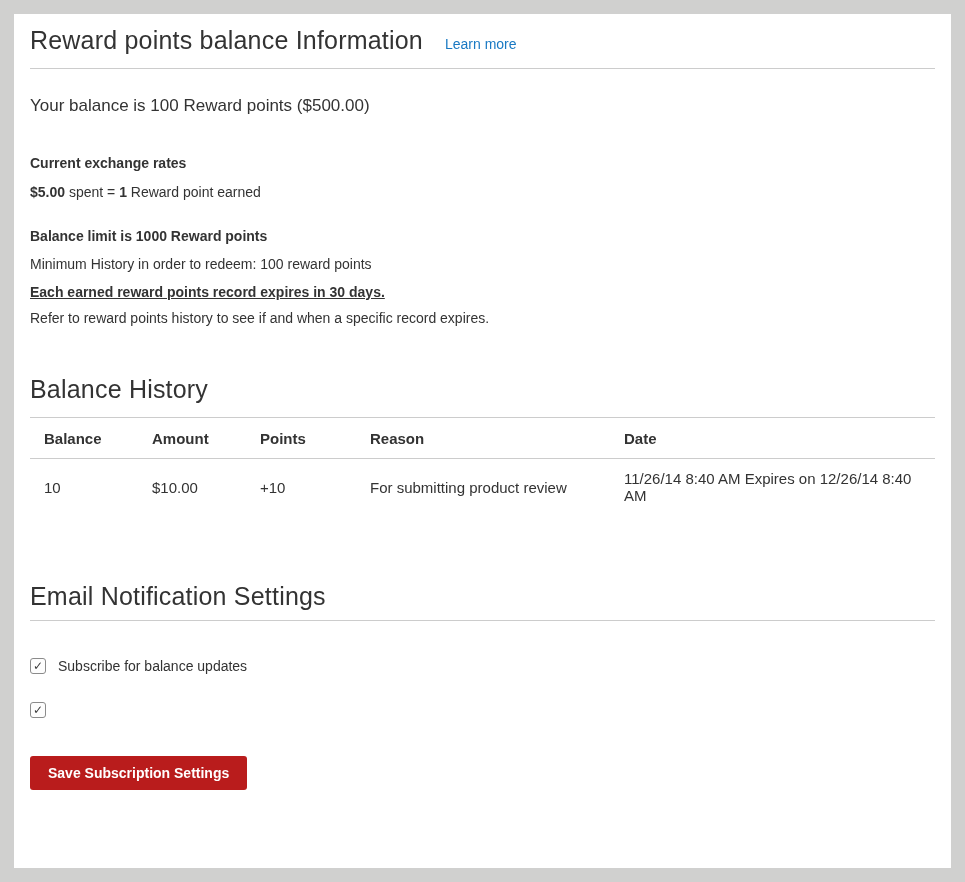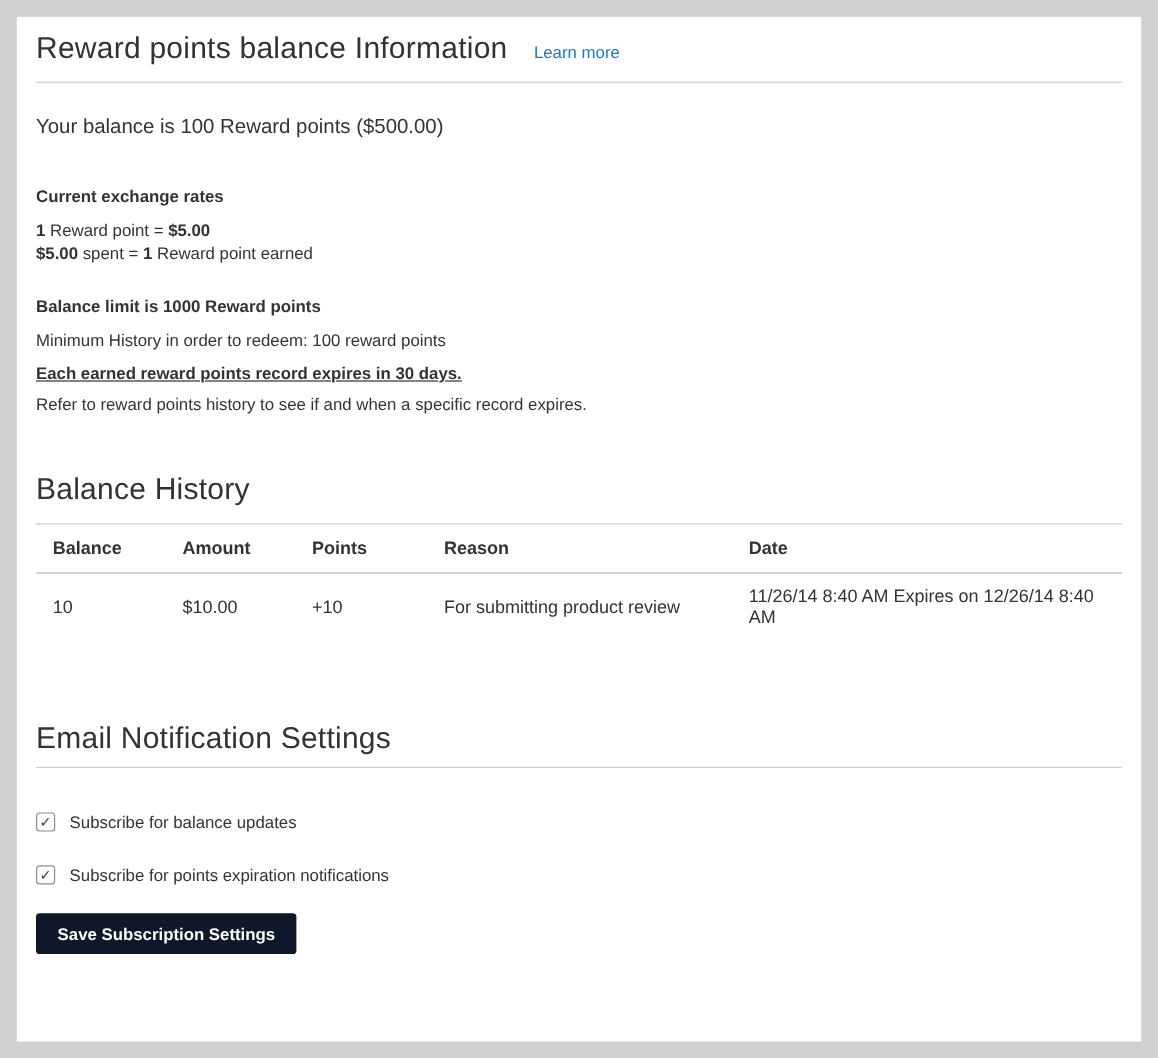--- a/index.html
+++ b/index.html
@@ -110,23 +110,23 @@
     font-weight: bold;
     color: #3a3a3a;
     line-height: 1;
     flex: 0 0 auto;
   }
   .checkbox-label {
     font-size: 14px;
     margin-left: 12px;
   }
   .save-button {
-    margin-top: 24px;
+    margin-top: 38px;
     display: inline-block;
-    background: #0f172a;
+    background: #b91c1c;
     color: #ffffff;
     border: none;
     border-radius: 3px;
     font-family: "Liberation Sans", "DejaVu Sans", sans-serif;
     font-size: 14px;
     font-weight: bold;
     padding: 9px 18px;
     cursor: pointer;
   }
 </style>
@@ -138,21 +138,20 @@
   <div class="title-row">
     <h1>Reward points balance Information</h1>
     <a class="learn-more" href="#">Learn more</a>
   </div>
   <hr class="divider">
 
   <div class="balance-summary">Your balance is 100 Reward points ($500.00)</div>
 
   <div class="section-label">Current exchange rates</div>
   <div class="rate-lines">
-    <div><span class="bold">1</span><span> Reward point = </span><span class="bold">$5.00</span></div>
     <div><span class="bold">$5.00</span><span> spent = </span><span class="bold">1</span><span> Reward point earned</span></div>
   </div>
 
   <div class="section-label limit-label">Balance limit is 1000 Reward points</div>
   <div class="plain-line">Minimum History in order to redeem: 100 reward points</div>
 
   <div class="section-label expires-label">Each earned reward points record expires in 30 days.</div>
   <div class="plain-line refer-line">Refer to reward points history to see if and when a specific record expires.</div>
 
   <h2 class="history-heading">Balance History</h2>
@@ -186,18 +185,17 @@
     <span class="checkbox">
         <span>✓</span>
       </span>
     <span class="checkbox-label">Subscribe for balance updates</span>
   </label>
 
   <label class="checkbox-row">
     <span class="checkbox">
         <span>✓</span>
       </span>
-    <span class="checkbox-label">Subscribe for points expiration notifications</span>
   </label>
 
   <button class="save-button">Save Subscription Settings</button>
 
 </div>
 
 </body></html>

